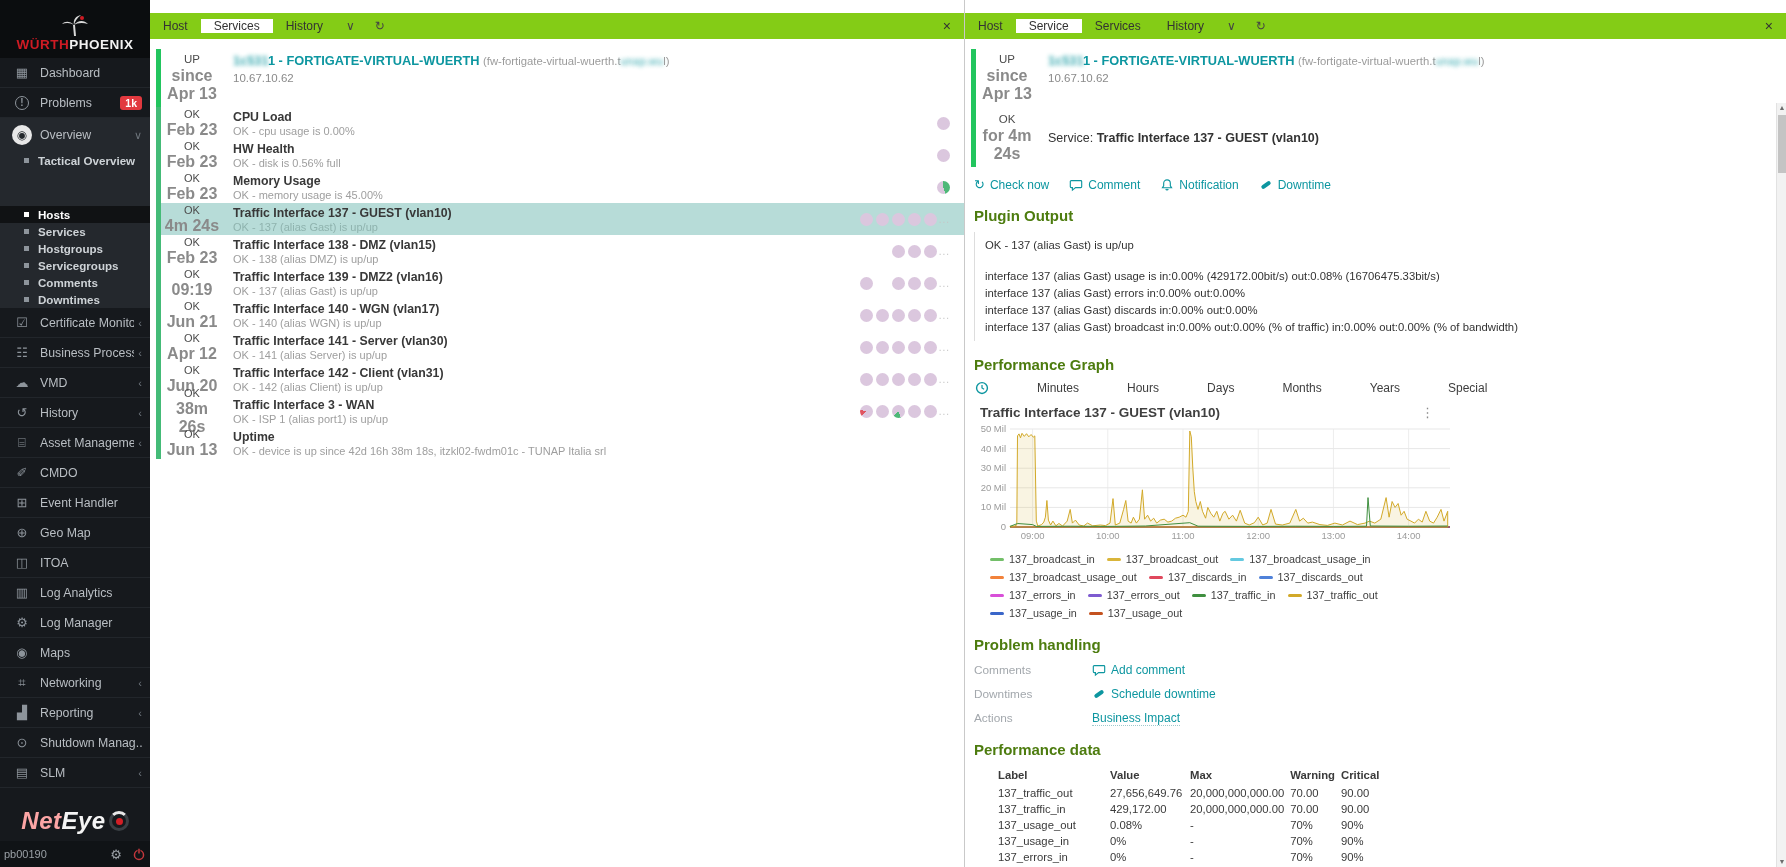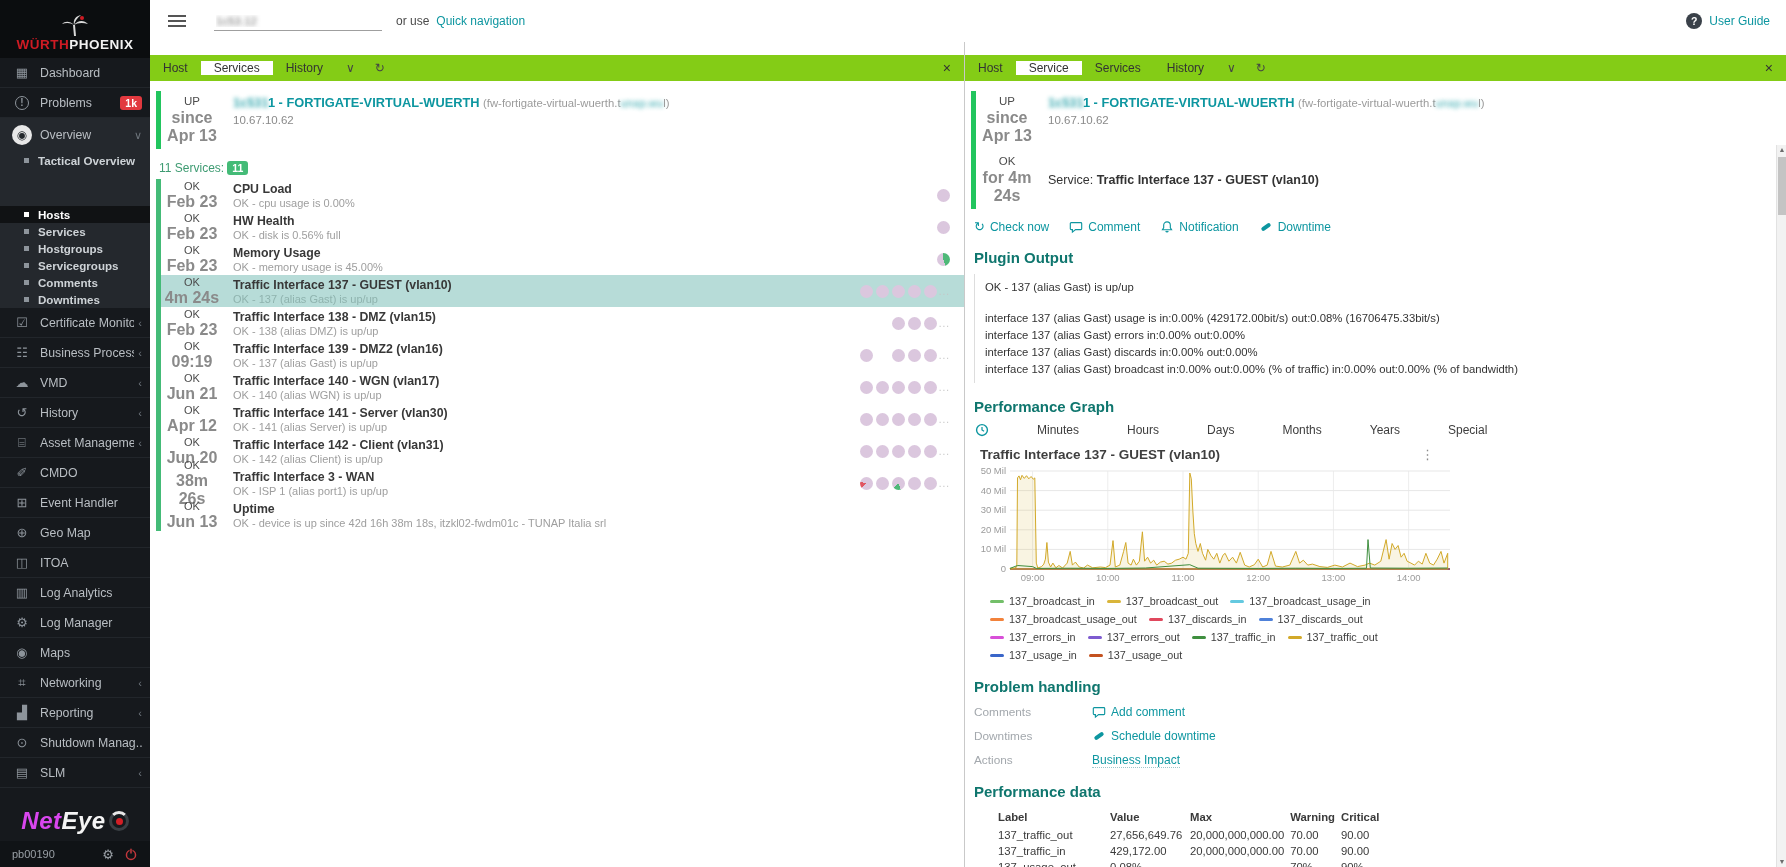--- a/index.html
+++ b/index.html
@@ -21,25 +21,25 @@
   .side-item .lbl { flex:1; white-space:nowrap; overflow:hidden; }
   .badge-red { background:#e2393f; color:#fff; font-size:10.5px; font-weight:bold; border-radius:3px; padding:1px 5px; }
   .chev { color:#6e757c; font-size:11px; margin-left:4px; }
   .ov-group { background:#24282d; }
   .ov-group .side-item { border-bottom:none; height:34px; }
   .sub-item { display:flex; align-items:center; height:17px; padding-left:24px; font-size:11.6px; font-weight:bold; color:#ced3d7; cursor:pointer; }
   .sub-item .bullet { width:5px; height:5px; background:#8d949b; margin-right:9px; flex:0 0 5px; }
   .sub-item.active { background:#101214; color:#fff;margin-top:37px; }
   .sub-item.active .bullet { background:#fff; }
   .neteye-logo { height:40px; display:flex; align-items:center; justify-content:center; font-size:24px; font-weight:bold; font-style:italic; letter-spacing:.5px; }
-  .neteye-logo .net { color:#d946ef; }
+  .neteye-logo .net { color:#fca5a5; }
   .neteye-logo .eye { color:#f4f4f4; }
   .swirl { width:20px; height:20px; border-radius:50%; border:3px solid #3a3f44; border-top-color:#e8e8e8; position:relative; margin-left:3px; }
   .swirl::after { content:""; position:absolute; left:4px; top:4px; width:7px; height:7px; background:#d21f26; border-radius:50%; }
-  .side-footer { height:26px; background:#101316; display:flex; align-items:center; padding:0 12px; font-size:11px; color:#9aa0a6; }
+  .side-footer { height:26px; background:#101316; display:flex; align-items:center; padding:0 4px; font-size:11px; color:#9aa0a6; }
   .side-footer .foot-icons { margin-left:auto; display:flex; align-items:center; gap:10px; }
   .side-footer .gear { color:#9aa0a6; font-size:13px; cursor:pointer; }
 
   
   #main { flex:1; display:flex; flex-direction:column; background:#fff; }
   #topbar { height:42px; display:flex; align-items:center; padding:0 16px 0 18px; background:#fff; }
   .hamburger { width:18px; cursor:pointer; margin-right:28px; }
   .hamburger div { height:2px; background:#555; margin:3px 0; }
   #search { width:168px; border:none; border-bottom:1px solid #9f9f9f; font-size:11.5px; padding:3px 2px;
     color:transparent; text-shadow:0 0 4px rgba(60,60,60,.75); outline:none; font-family:"Liberation Sans",sans-serif; }
@@ -94,21 +94,21 @@
   .dot.spacer { background:transparent; }
   .dot.green-right { background:conic-gradient(#4eb878 0deg 165deg, #dbc7de 165deg 360deg); }
   .dot.red-slice { background:conic-gradient(from 230deg, #e05561 0deg 55deg, #dbc7de 55deg 360deg); }
   .dot.green-slice { background:conic-gradient(from 160deg, #4eb878 0deg 70deg, #dbc7de 70deg 360deg); }
   .dots-more { color:#c6c6c6; font-size:10px; margin-left:2px; letter-spacing:1px; }
 
   
   .actions { display:flex; align-items:center; gap:20px; margin:10px 0 0 9px; flex:0 0 auto; }
   .action-link { display:flex; align-items:center; gap:5px; color:#0d96a0; font-size:12px; cursor:pointer; }
   .detail-scroll { flex:1; min-height:0; overflow:hidden; padding:0 26px 0 9px; }
-  .detail-scroll h2 { font-size:15px; font-weight:bold; color:#0f766e; margin:15px 0 8px 0; }
+  .detail-scroll h2 { font-size:15px; font-weight:bold; color:#4d7c0f; margin:15px 0 8px 0; }
   .plugin-out { border-left:1px solid #ddd; padding:5px 10px; font-size:11.3px; color:#333; line-height:1.5; }
   .plugin-out .summary { margin-bottom:14px; }
   .ranges { display:flex; align-items:center; gap:48px; margin:2px 0 10px 1px; font-size:12px; color:#3d3d3d; }
   .ranges .rng { cursor:pointer; }
   .chart-card { width:486px; }
   .chart-title-row { display:flex; align-items:center; font-size:13.5px; font-weight:bold; color:#3f3f3f; margin:2px 0 4px 6px; }
   .kebab { margin-left:auto; margin-right:26px; color:#8a8a8a; font-weight:normal; font-size:13px; cursor:pointer; }
   #legend { margin-top:4px; padding-left:16px; width:480px; }
   .leg-item { display:inline-flex; align-items:center; margin:1.5px 12px 1.5px 0; font-size:10.8px; color:#3f3f3f; cursor:pointer; }
   .leg-swatch { width:14px; height:3px; border-radius:2px; margin-right:5px; }
@@ -277,33 +277,20 @@
         <svg width="14" height="14" viewBox="0 0 16 16" style="cursor:pointer">
           <circle cx="8" cy="9" r="5.2" stroke="#c4373c" stroke-width="1.7" fill="none"></circle>
           <line x1="8" y1="1.5" x2="8" y2="7.5" stroke="#16191d" stroke-width="3.4"></line>
           <line x1="8" y1="2" x2="8" y2="7.5" stroke="#c4373c" stroke-width="1.7"></line>
         </svg>
       </span>
     </div>
   </aside>
 
   <div id="main">
-    <header id="topbar">
-      <span class="hamburger">
-          <div></div>
-          <div></div>
-          <div></div>
-        </span>
-      <input id="search" value="1c53.12" style="">
-      <span class="oruse">or use</span>
-      <a class="quicknav">Quick navigation</a>
-      <span class="topspacer"></span>
-      <span class="qmark">?</span>
-      <a class="userguide">User Guide</a>
-    </header>
 
     <div id="panels">
 
       <section class="panel middle">
         <div class="tabbar" id="mid-tabs">
             <div class="tab">Host</div>
             <div class="tab active">Services</div>
             <div class="tab">History</div>
             <div class="tab icon-tab">∨</div>
             <div class="tab icon-tab">↻</div>
@@ -311,23 +298,20 @@
           </div>
         <div class="host-header">
           <div class="statecol">
             <div class="st">UP</div>
             <div class="since">since Apr 13</div>
           </div>
           <div class="hostinfo">
             <div class="hostname"><span class="blur">1c531</span><span>1 - FORTIGATE-VIRTUAL-WUERTH</span> <span class="alias"><span>(fw-fortigate-virtual-wuerth.t</span><span class="blur">unap.wu</span><span>l)</span></span></div>
             <div class="hostip">10.67.10.62</div>
           </div>
-        </div>
-        <div class="svc-summary">
-          <span>11 Services:</span><span class="badge-green">11</span>
         </div>
         <div id="svc-list">
             <div class="svc-row">
               <div class="statecol">
                 <div class="st">OK</div>
                 <div class="since">Feb 23</div>
               </div>
               <div class="svc-main">
                 <div class="svc-name">CPU Load</div>
                 <div class="svc-desc">OK - cpu usage is 0.00%</div>

